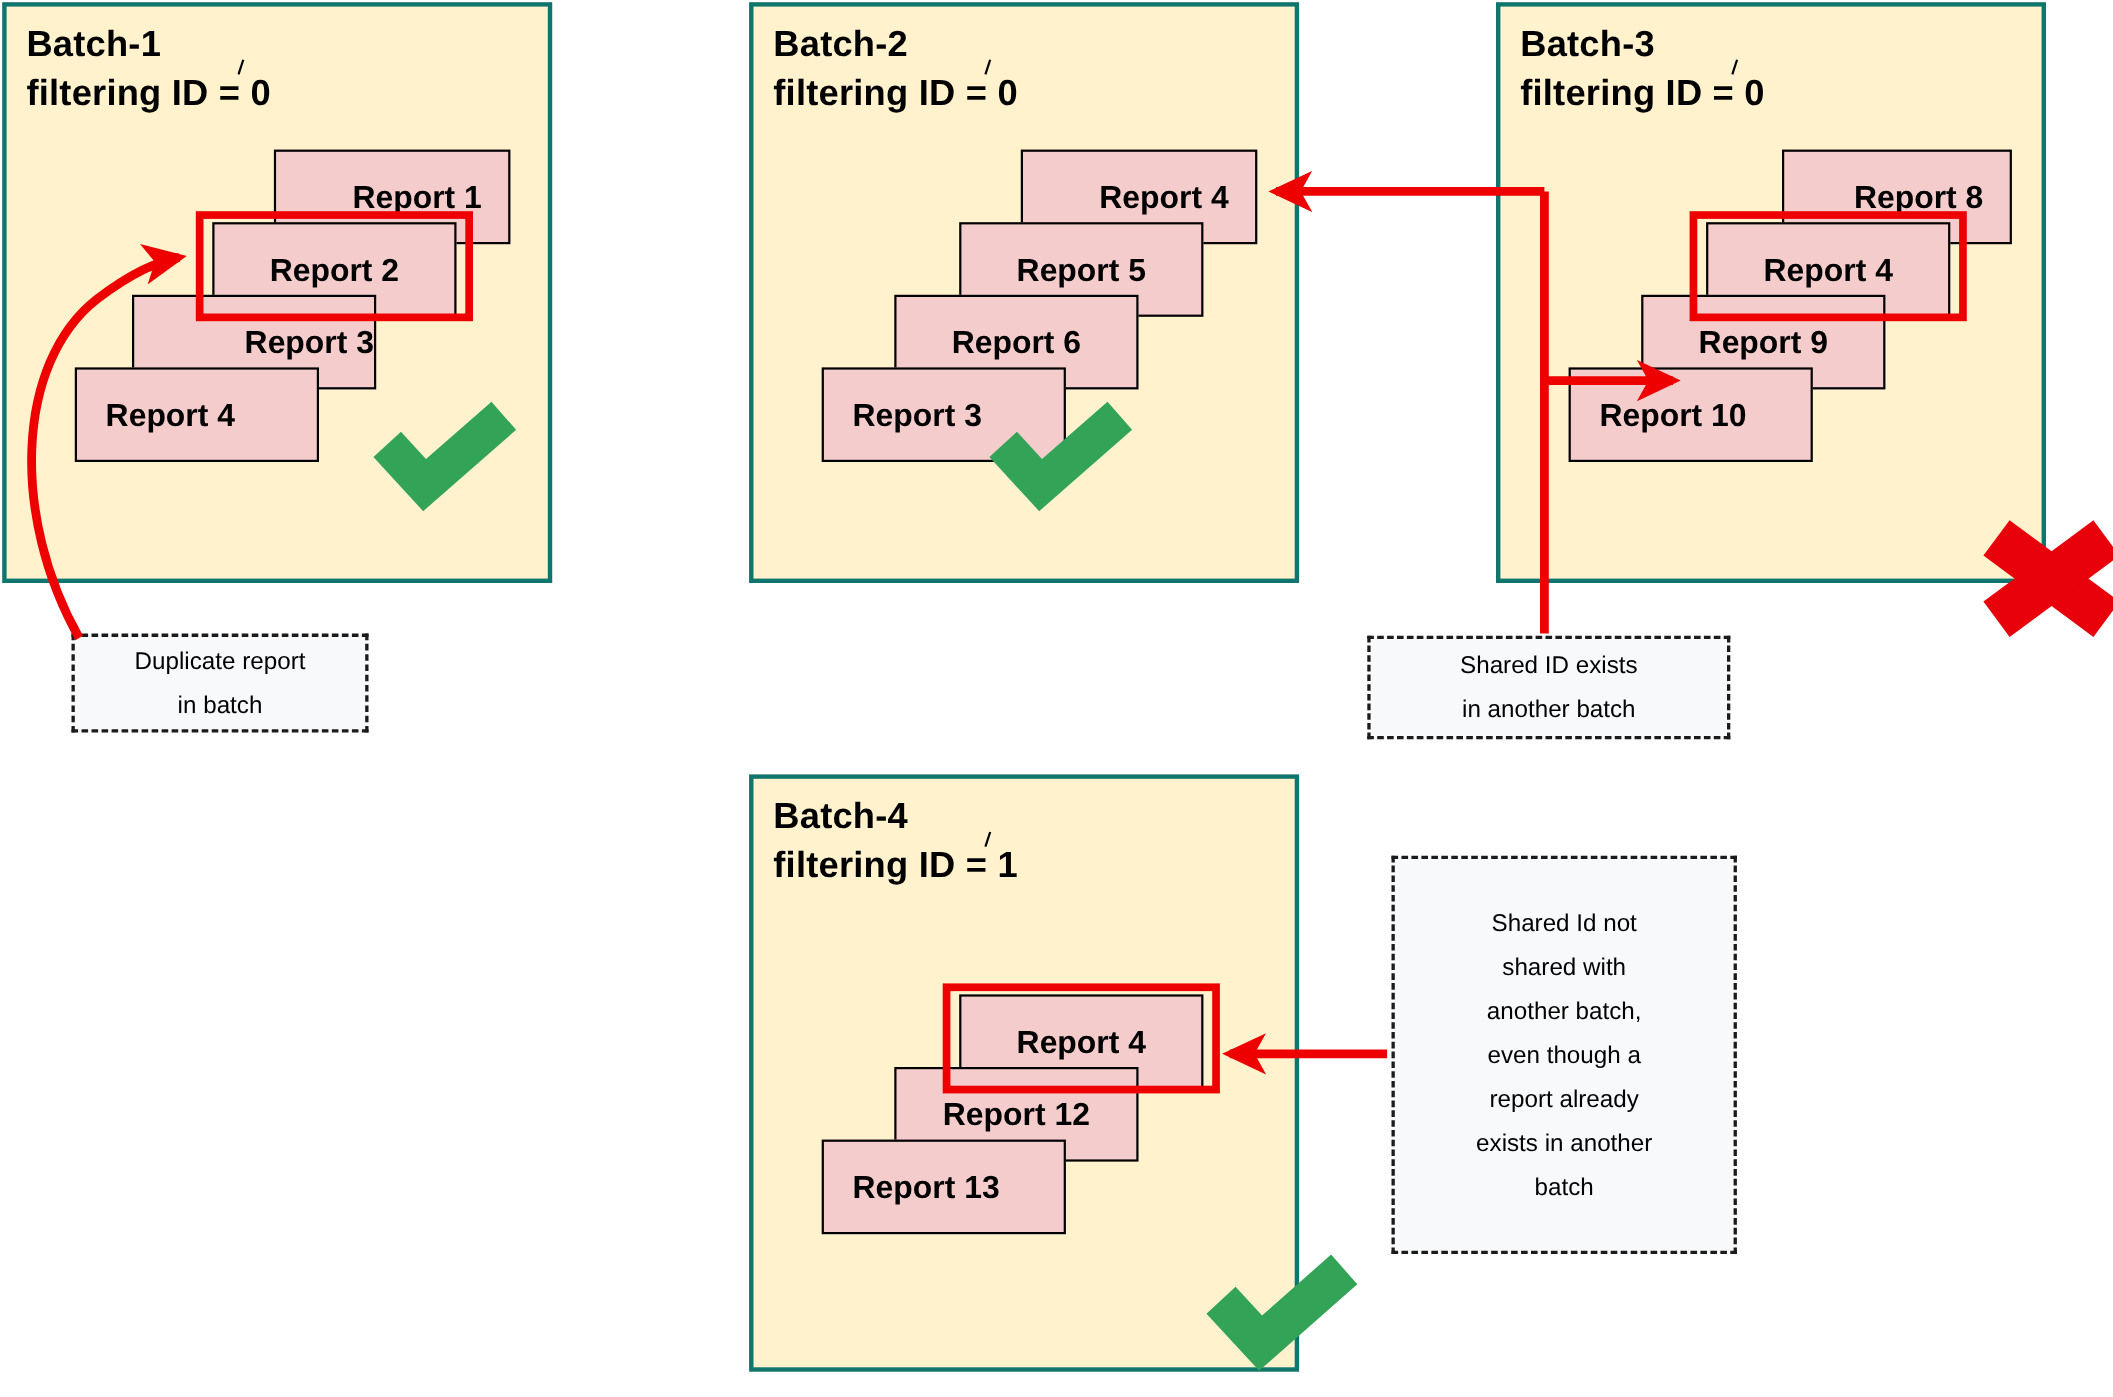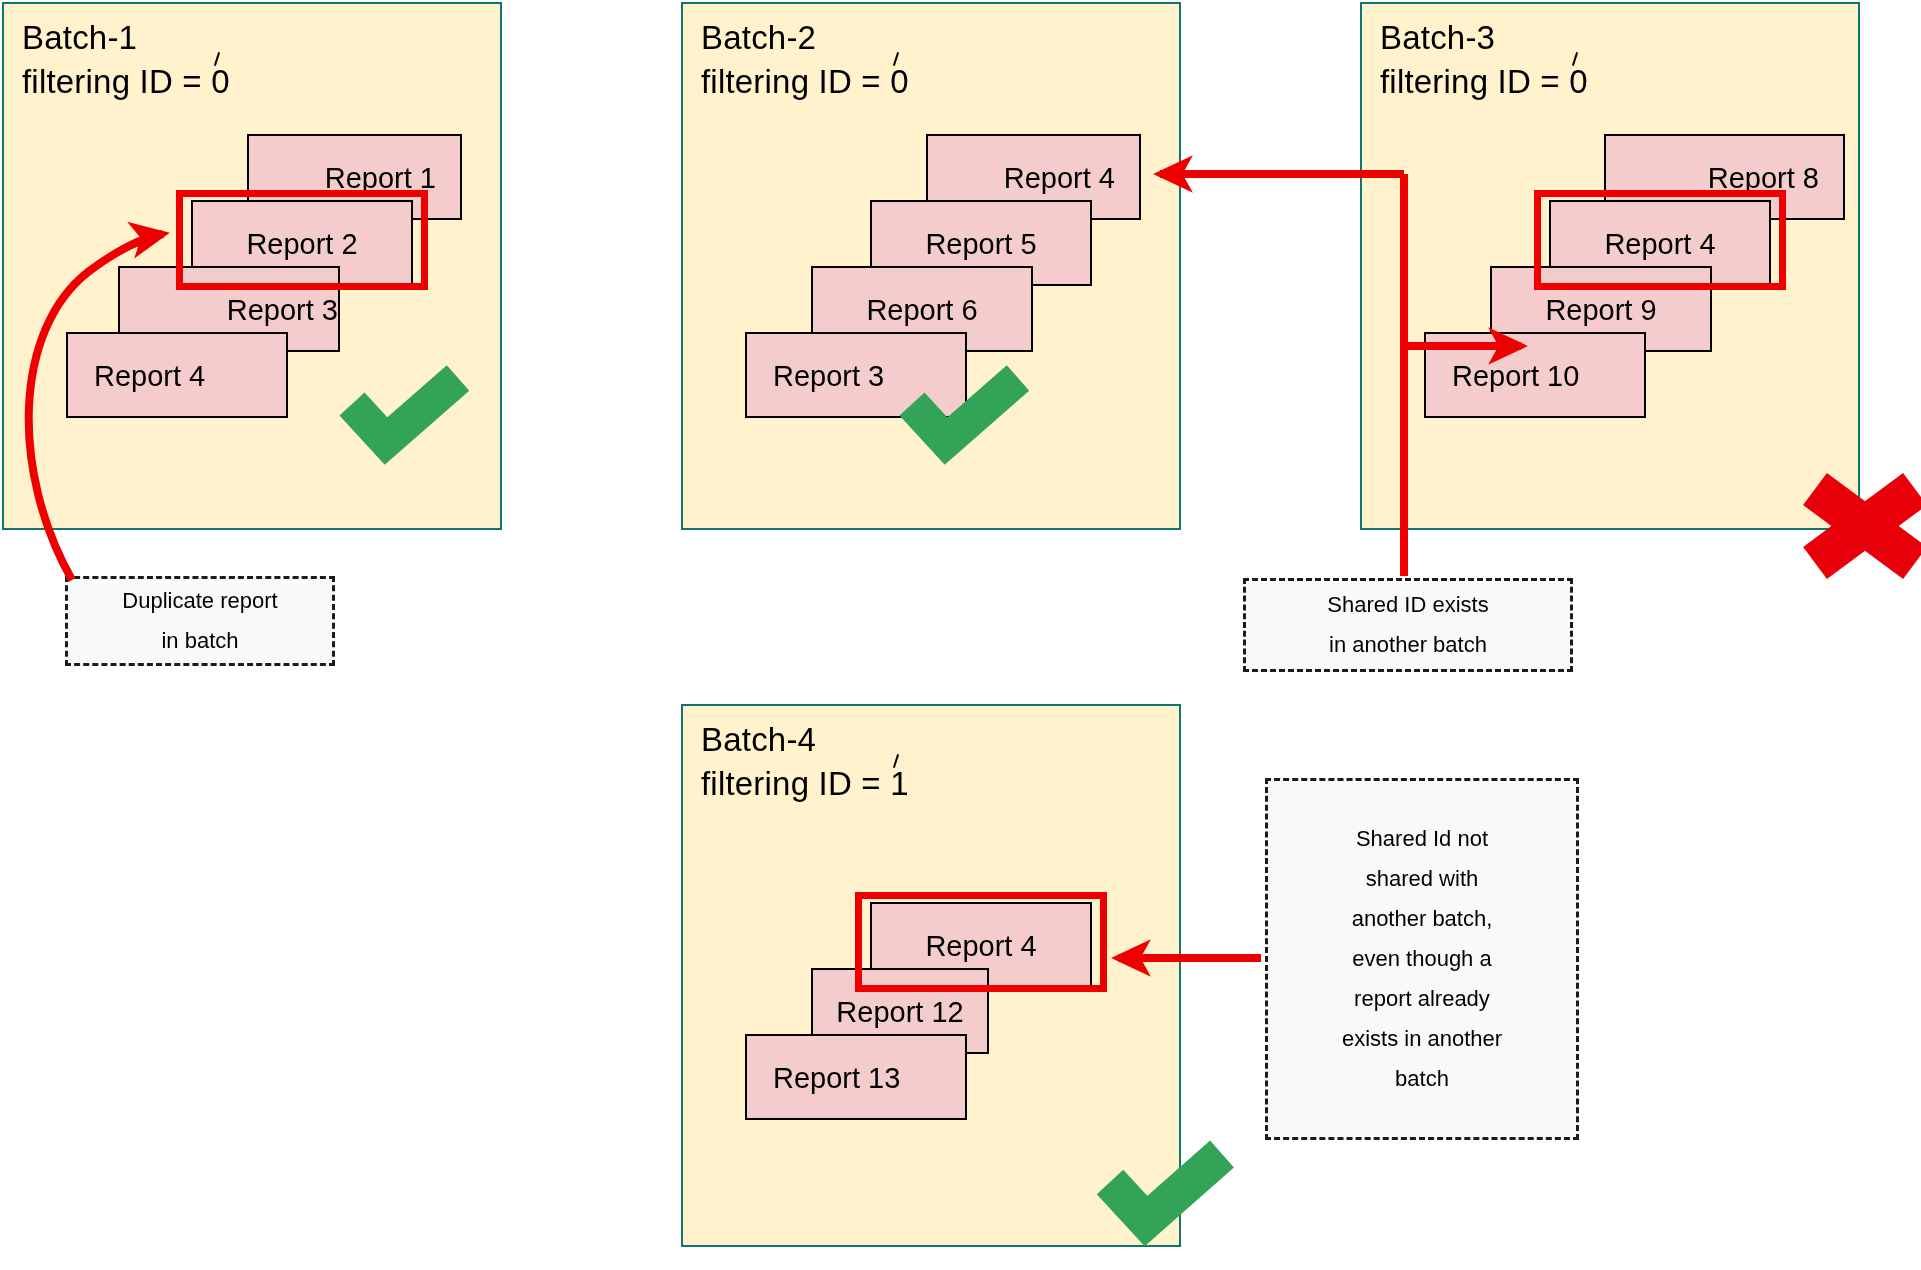--- a/index.html
+++ b/index.html
@@ -19,22 +19,23 @@
     position: absolute;
     left: 0; top: 0;
     width: 1921px;
     height: 1270px;
   }
 
   
   .batch {
     position: absolute;
     background: #fff2cc;
-    border: 2px solid #0f766e;
-    box-sizing: border-box;
+    border: 4px solid #0f766e;
+    box-sizing: border-box;
+    font-weight: bold;
   }
   .batch-title {
     position: absolute;
     left: 18px;
     top: 12px;
     font-size: 33px;
     line-height: 44px;
     white-space: pre-line;
     letter-spacing: 0.2px;
   }
@@ -149,21 +150,21 @@
     <div class="report s3" style="left:62px; top:328px; width:222px; height:86px;">
       <span class="rlabel">Report 3</span>
     </div>
   </div>
 
   <div class="batch" style="left:1360px; top:2px; width:500px; height:528px;">
     <div class="batch-title">Batch-3
 filtering ID = 0</div>
     <div class="tick" style="left:212px; top:48px;"></div>
 
-    <div class="report s0" style="left:242px; top:130px; width:241px; height:86px;">
+    <div class="report s0" style="left:256px; top:130px; width:209px; height:86px;">
       <span class="rlabel">Report 8</span>
     </div>
     <div class="report s1" style="left:187px; top:196px; width:222px; height:86px;">
       <span class="rlabel">Report 4</span>
     </div>
     <div class="report s2" style="left:128px; top:262px; width:222px; height:86px;">
       <span class="rlabel">Report 9</span>
     </div>
     <div class="report s3" style="left:62px; top:328px; width:222px; height:86px;">
       <span class="rlabel">Report 10</span>
@@ -173,21 +174,21 @@
   </div>
 
   <div class="batch" style="left:681px; top:704px; width:500px; height:543px;">
     <div class="batch-title">Batch-4
 filtering ID = 1</div>
     <div class="tick" style="left:212px; top:48px;"></div>
 
     <div class="report s1" style="left:187px; top:196px; width:222px; height:86px;">
       <span class="rlabel">Report 4</span>
     </div>
-    <div class="report s2" style="left:128px; top:262px; width:178px; height:86px;">
+    <div class="report s2" style="left:128px; top:262px; width:222px; height:86px;">
       <span class="rlabel">Report 12</span>
     </div>
     <div class="report s3" style="left:62px; top:328px; width:222px; height:86px;">
       <span class="rlabel">Report 13</span>
     </div>
 
     <div class="hl-rect" style="left:172px; top:186px; width:252px; height:100px;"></div>
   </div>
 
   <div class="note" style="left:65px; top:576px; width:270px; height:90px;">

